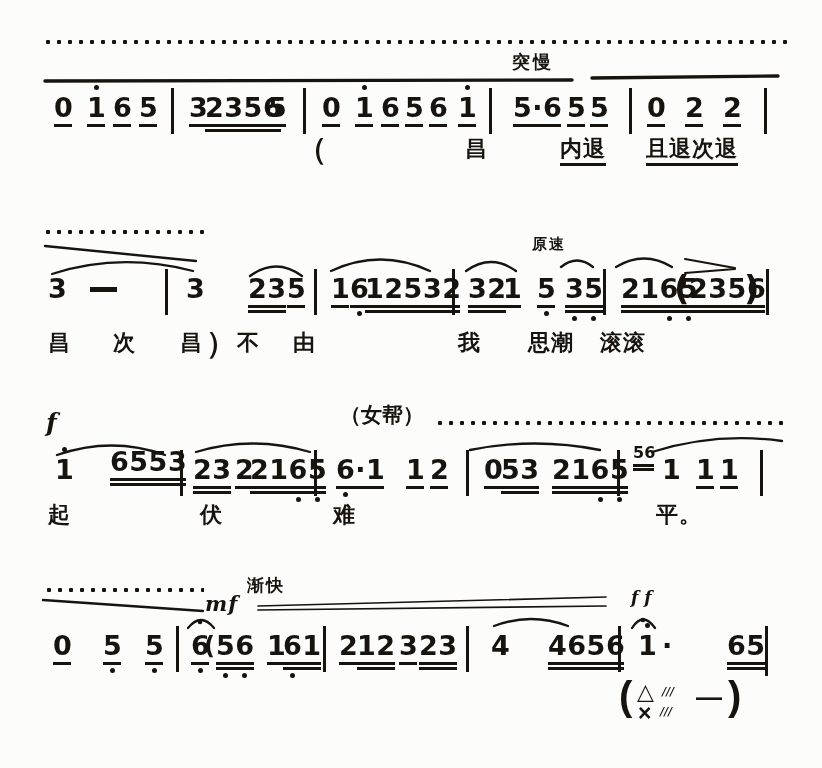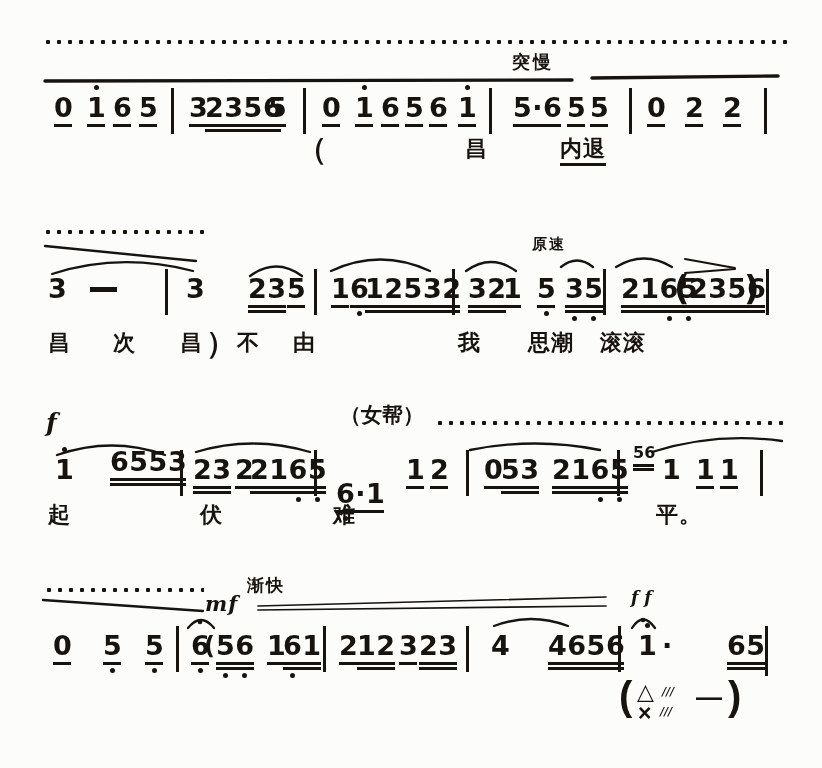--- a/index.html
+++ b/index.html
@@ -102,20 +102,21 @@
     <div class="note" style="left: 567px; top: 94px;"><span class="ch">5</span><span class="uline" style="top: 30px;"></span></div>
     <div class="note" style="left: 590px; top: 94px;"><span class="ch">5</span><span class="uline" style="top: 30px;"></span></div>
     <div class="bar" style="left: 629px; top: 88px; height: 46px;"></div>
     <div class="note" style="left: 647px; top: 94px;"><span class="ch">0</span><span class="uline" style="top: 30px;"></span></div>
     <div class="note" style="left: 685px; top: 94px;"><span class="ch">2</span><span class="uline" style="top: 30px;"></span></div>
     <div class="note" style="left: 723px; top: 94px;"><span class="ch">2</span><span class="uline" style="top: 30px;"></span></div>
     <div class="bar" style="left: 764px; top: 88px; height: 46px;"></div>
     <div class="lyric" style="left: 297px; top: 132px; font-size: 30px;">（</div>
     <div class="lyric" style="left: 465px; top: 136px;">昌</div>
     <div class="lyric ul" style="left: 560px; top: 136px;">内退</div>
+    <div class="lyric ul" style="left: 646px; top: 136px;">且退次退</div>
     <div class="note" style="left: 48px; top: 275px;"><span class="ch">3</span></div>
     <div class="dash" style="left: 90px; top: 287px;"></div>
     <div class="bar" style="left: 165px; top: 269px; height: 46px;"></div>
     <div class="note" style="left: 186px; top: 275px;"><span class="ch">3</span></div>
     <div class="note" style="left: 248px; top: 275px;"><span class="ch">2</span><span class="ch">3</span><span class="uline" style="top: 30px;"></span><span class="uline" style="top: 35px;"></span></div>
     <div class="note" style="left: 287px; top: 275px;"><span class="ch">5</span><span class="uline" style="top: 30px;"></span></div>
     <div class="bar" style="left: 314px; top: 269px; height: 46px;"></div>
     <div class="note" style="left: 331px; top: 275px;"><span class="ch">1</span><span class="uline" style="top: 30px;"></span></div>
     <div class="note" style="left: 350px; top: 275px;"><span class="ch">6<span class="ldot" style="top: 36px;"></span></span><span class="uline" style="top: 30px;"></span></div>
     <div class="note" style="left: 365px; top: 275px;"><span class="ch">1</span><span class="ch">2</span><span class="ch">5</span><span class="ch">3</span><span class="ch">2</span><span class="uline" style="top: 30px;"></span><span class="uline" style="top: 35px;"></span></div>
@@ -139,21 +140,21 @@
     <div class="lyric" style="left: 458px; top: 330px;">我</div>
     <div class="lyric" style="left: 528px; top: 330px;">思潮</div>
     <div class="lyric" style="left: 600px; top: 330px;">滚滚</div>
     <div class="note" style="left: 55px; top: 456px;"><span class="ch">1<span class="hdot" style="top: -9px;"></span></span></div>
     <div class="note" style="left: 110px; top: 448px;"><span class="ch">6</span><span class="ch">5</span><span class="ch">5</span><span class="ch">3</span><span class="uline" style="top: 30px;"></span><span class="uline" style="top: 35px;"></span></div>
     <div class="bar" style="left: 180px; top: 450px; height: 46px;"></div>
     <div class="note" style="left: 193px; top: 456px;"><span class="ch">2</span><span class="ch">3</span><span class="uline" style="top: 30px;"></span><span class="uline" style="top: 35px;"></span></div>
     <div class="note" style="left: 235px; top: 456px;"><span class="ch">2</span><span class="uline" style="top: 30px;"></span></div>
     <div class="note" style="left: 250px; top: 456px;"><span class="ch">2</span><span class="ch">1</span><span class="ch">6<span class="ldot" style="top: 41px;"></span></span><span class="ch">5<span class="ldot" style="top: 41px;"></span></span><span class="uline" style="top: 30px;"></span><span class="uline" style="top: 35px;"></span></div>
     <div class="bar" style="left: 314px; top: 450px; height: 46px;"></div>
-    <div class="note" style="left: 336px; top: 480px;"><span class="ch">6<span class="ldot" style="top: 36px;"></span></span><span class="ch">·</span><span class="ch">1</span><span class="uline" style="top: 30px;"></span></div>
+    <div class="note" style="left: 336px; top: 456px;"><span class="ch">6<span class="ldot" style="top: 36px;"></span></span><span class="ch">·</span><span class="ch">1</span><span class="uline" style="top: 30px;"></span></div>
     <div class="note" style="left: 406px; top: 456px;"><span class="ch">1</span><span class="uline" style="top: 30px;"></span></div>
     <div class="note" style="left: 430px; top: 456px;"><span class="ch">2</span><span class="uline" style="top: 30px;"></span></div>
     <div class="bar" style="left: 466px; top: 450px; height: 46px;"></div>
     <div class="note" style="left: 484px; top: 456px;"><span class="ch">0</span><span class="uline" style="top: 30px;"></span></div>
     <div class="note" style="left: 501px; top: 456px;"><span class="ch">5</span><span class="ch">3</span><span class="uline" style="top: 30px;"></span><span class="uline" style="top: 35px;"></span></div>
     <div class="note" style="left: 552px; top: 456px;"><span class="ch">2</span><span class="ch">1</span><span class="ch">6<span class="ldot" style="top: 41px;"></span></span><span class="ch">5<span class="ldot" style="top: 41px;"></span></span><span class="uline" style="top: 30px;"></span><span class="uline" style="top: 35px;"></span></div>
     <div class="bar" style="left: 617px; top: 450px; height: 46px;"></div>
     <div class="note small" style="left: 633px; top: 445px;"><span class="ch">5</span><span class="ch">6</span><span class="uline" style="top: 19px;"></span><span class="uline" style="top: 23px;"></span></div>
     <div class="note" style="left: 662px; top: 456px;"><span class="ch">1</span></div>
     <div class="note" style="left: 696px; top: 456px;"><span class="ch">1</span><span class="uline" style="top: 30px;"></span></div>

